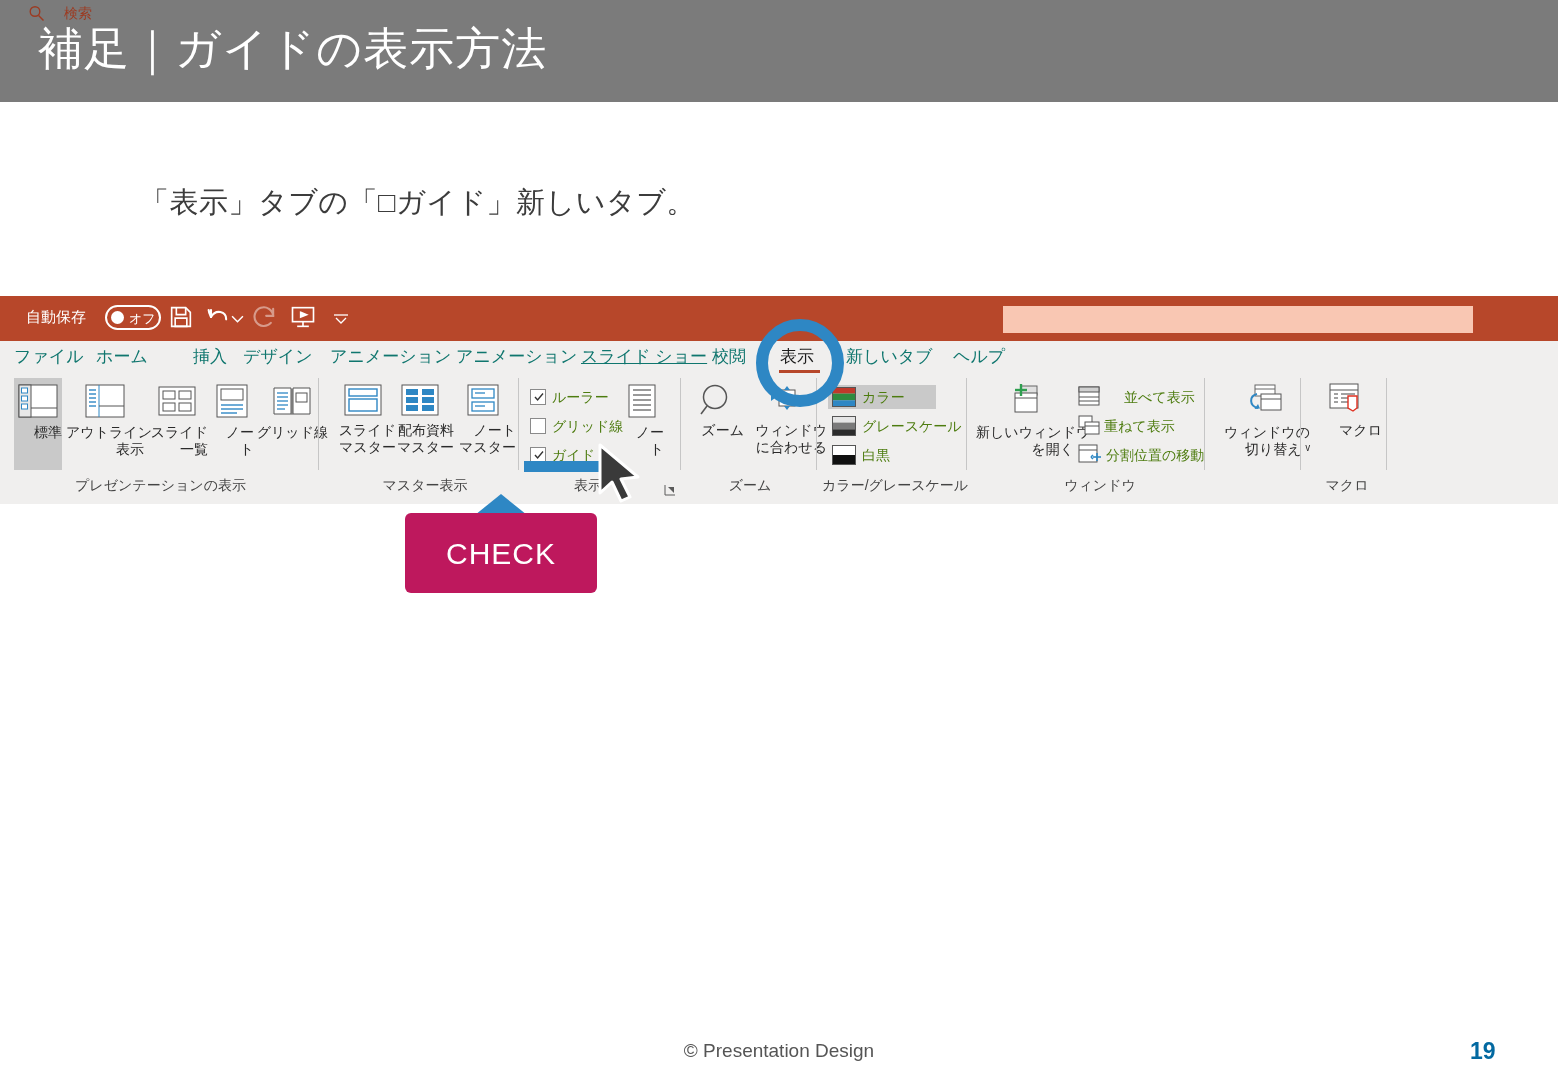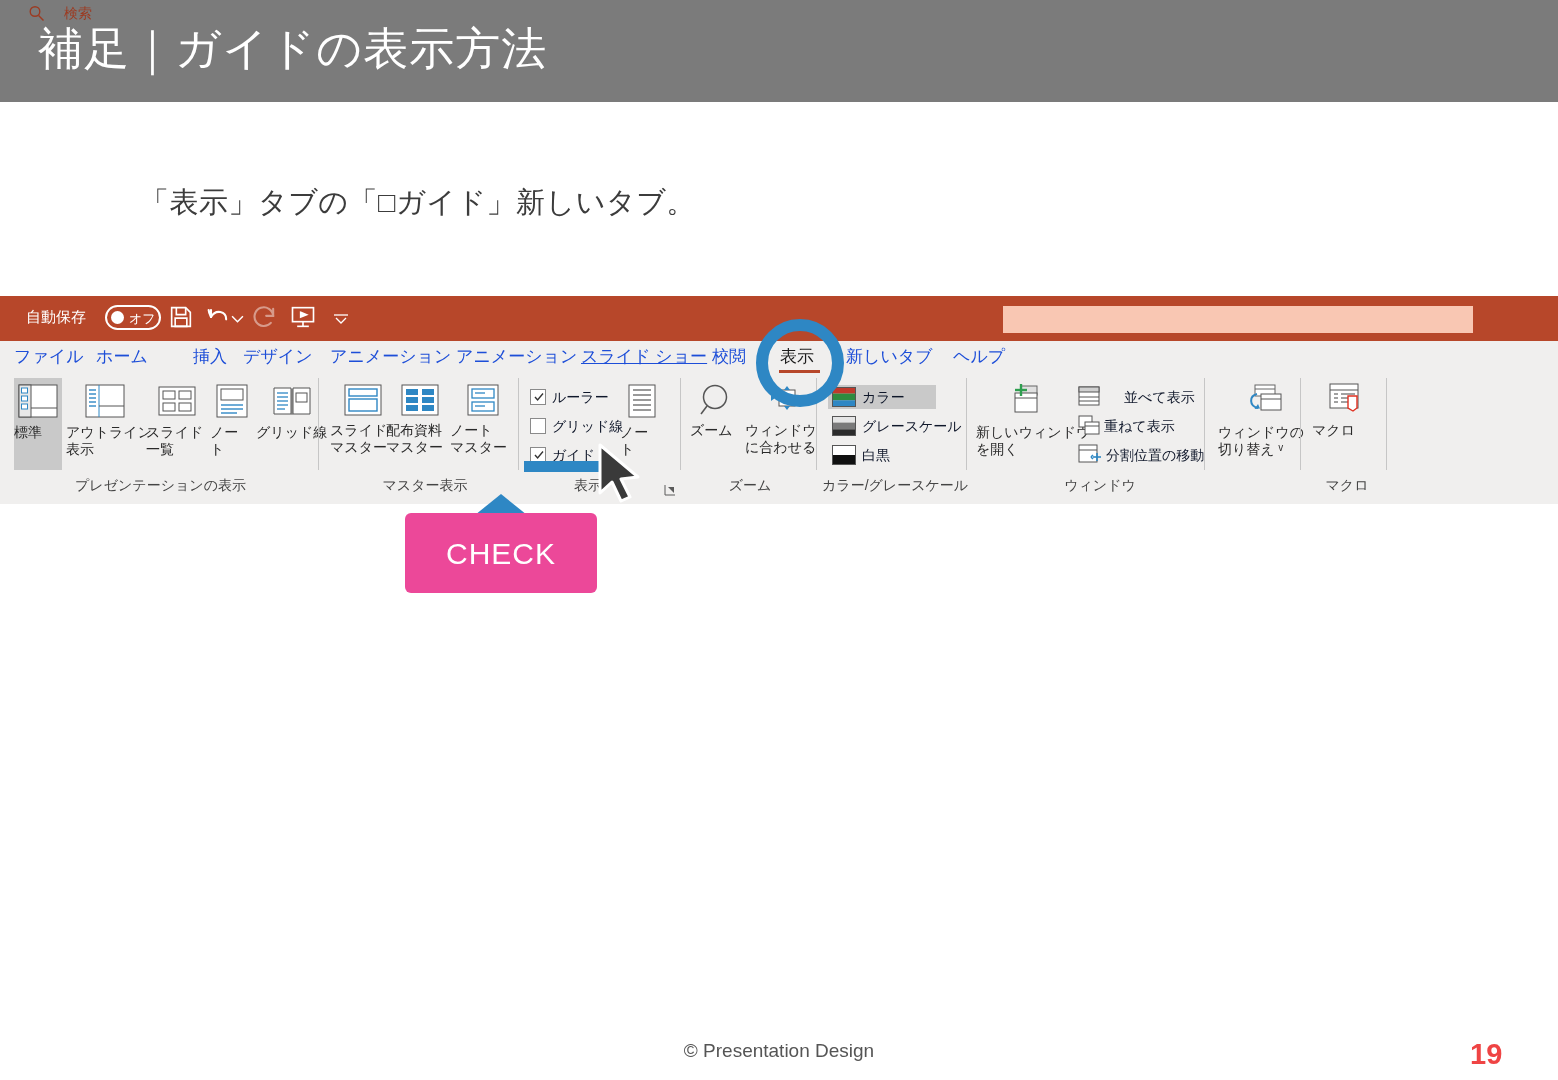--- a/index.html
+++ b/index.html
@@ -100,21 +100,21 @@
     font-size: 14px; color: #9c3b22;
   }
 
   
   .tabstrip {
     position: absolute; left: 0; top: 45px;
     width: 1558px; height: 33px;
   }
   .tab {
     position: absolute; top: 4px;
-    font-size: 17px; color: #1d4ed8; white-space: nowrap;
+    font-size: 17px; color: #0f766e; white-space: nowrap;
   }
   .tab.active { color: #1b1b1b; }
   .tab-underline {
     position: absolute;
     height: 3px; background: #b7472a;
   }
 
   
   .ribbon-body {
     position: absolute; left: 0; top: 78px;
@@ -123,30 +123,30 @@
   .group-sep {
     position: absolute; top: 4px;
     width: 1px; height: 92px; background: #c6c6c6;
   }
   .group-label {
     position: absolute; top: 103px;
     font-size: 14px; color: #444; text-align: center; white-space: nowrap;
   }
   .big-btn {
     position: absolute;
-    text-align: left;
+    text-align: right;
   }
   .big-btn.selected { background: #c9c9c9; }
   .big-btn .glyph { margin: 0 auto; }
   .big-btn .cap {
     font-size: 14px; color: #2a2a2a; line-height: 17px; white-space: nowrap;
   }
   .small-item {
     position: absolute;
-    font-size: 14px; color: #0f172a; white-space: nowrap; font-family: Liberation Mono, monospace;
+    font-size: 14px; color: #4d7c0f; white-space: nowrap; font-family: Liberation Mono, monospace;
   }
   .chk {
     position: absolute;
     width: 16px; height: 16px;
     border: 1px solid #8a8a8a; background: #ffffff;
   }
   .chk .mark {
     position: absolute; left: 2px; top: 1px;
     width: 12px; height: 12px; color: #333;
   }
@@ -176,21 +176,21 @@
     position: absolute;
     left: 596px; top: 443px;
     width: 56px; height: 66px;
   }
   .cursor svg { display: block; width: 100%; height: 100%; }
 
   .callout {
     position: absolute;
     left: 405px; top: 513px;
     width: 192px; height: 80px;
-    background: #ec4899;
+    background: #be185d;
     border-radius: 6px;
   }
   .callout-tail {
     position: absolute;
     left: 475px; top: 494px;
     width: 0; height: 0;
     border-left: 26px solid transparent;
     border-right: 26px solid transparent;
     border-bottom: 21px solid #2e87c4;
   }
@@ -204,21 +204,21 @@
   
   .footer-copy {
     position: absolute;
     left: 0; top: 1040px; width: 1558px;
     text-align: center;
     font-size: 19px; color: #555555;
   }
   .footer-page {
     position: absolute;
     left: 1470px; top: 1038px;
-    font-size: 29px; font-weight: bold; color: #ef4444;
+    font-size: 23px; font-weight: bold; color: #0369a1;
   }
 </style>
 </head>
 <body>
 
 <div class="slide-header"></div>
 <div class="slide-title">補足｜ガイドの表示方法</div>
 
 <div class="lead-text">「表示」タブの「□ガイド」新しいタブ。</div>
 

